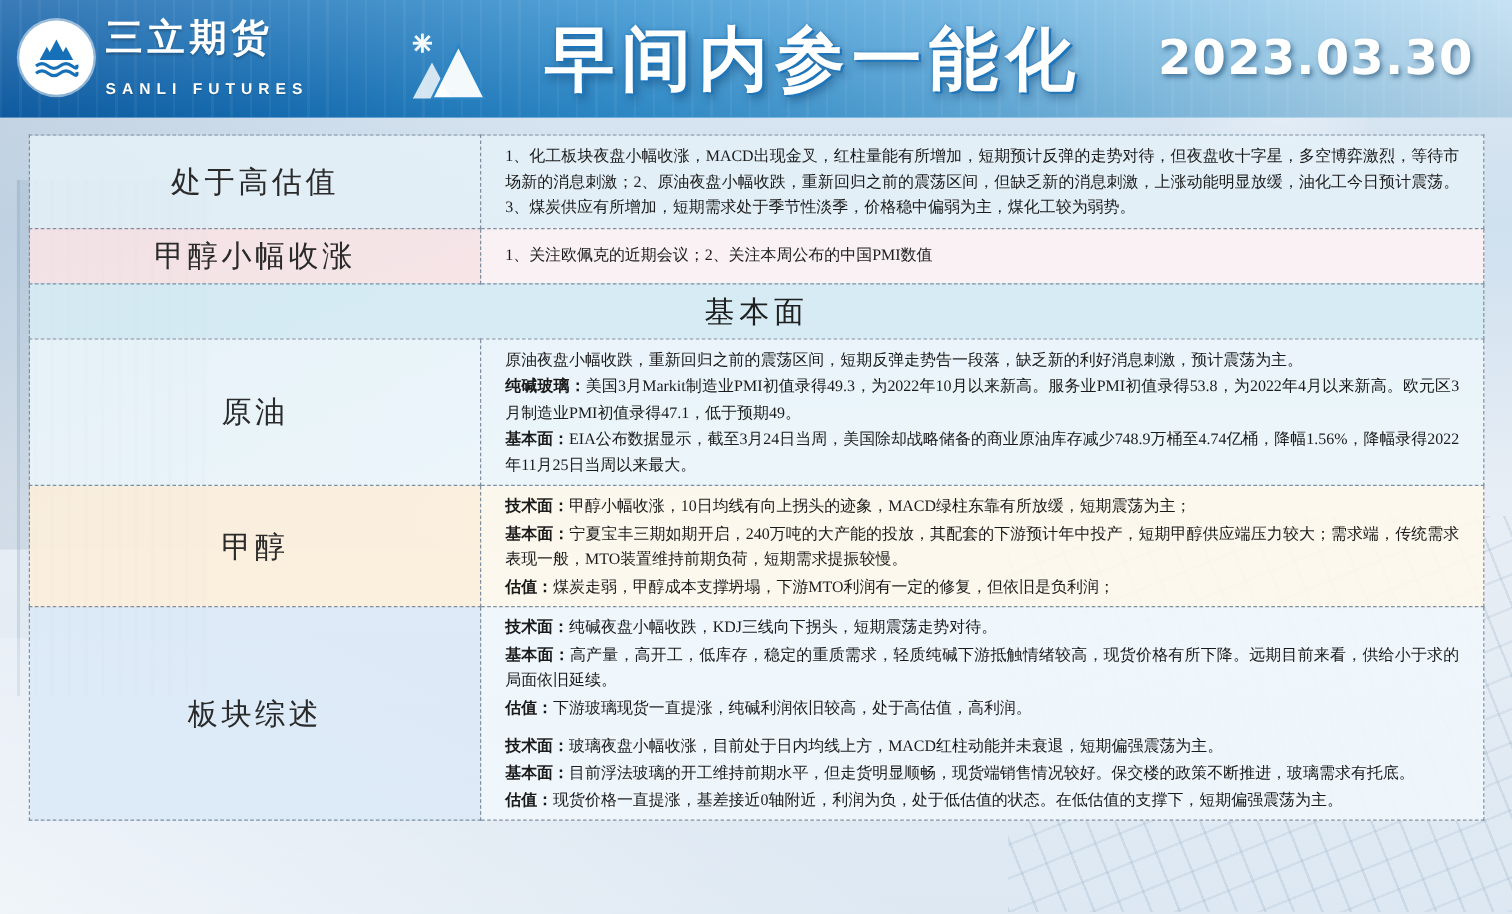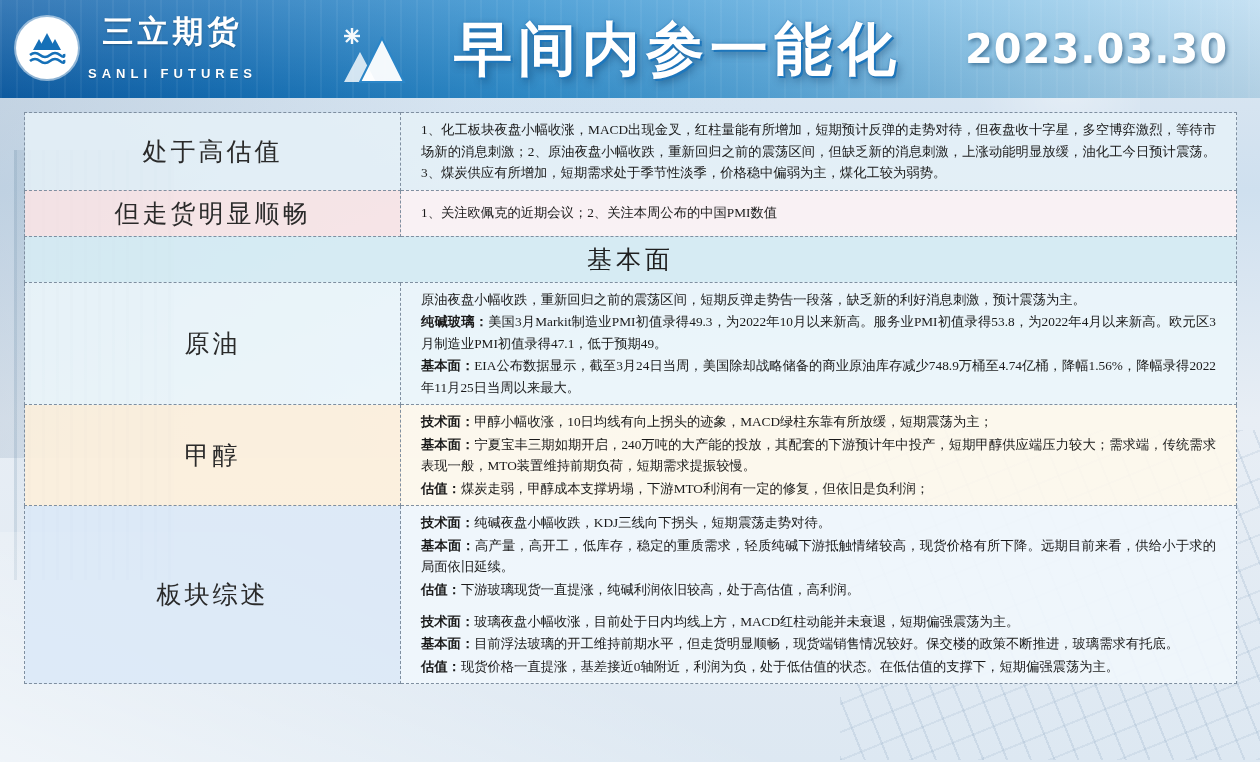--- a/index.html
+++ b/index.html
@@ -56,21 +56,21 @@
     pointer-events:none;
   }
   .logo-wrap { position:absolute; left:16px; top:16px; display:flex; align-items:center; gap:10px; z-index:2;}
   .logo-circle {
     width:62px; height:62px; border-radius:50%;
     background:#ffffff;
     display:flex; align-items:center; justify-content:center;
     box-shadow:0 0 0 2px rgba(255,255,255,.5);
   }
   .logo-circle svg { display:block; }
-  .logo-text { color:#fff; line-height:1;text-align:center; }
+  .logo-text { color:#fff; line-height:1; }
   .logo-cn {
     font-size:31px; font-weight:700; letter-spacing:4px;
     text-shadow:0 1px 2px rgba(0,0,0,.25);
   }
   .logo-en {
     font-size:13px; letter-spacing:5px; margin-top:20px; font-weight:600;
     text-shadow:0 1px 1px rgba(0,0,0,.2);
   }
   .title-wrap {
     position:absolute; left:330px; top:6px; display:flex; align-items:flex-end; gap:32px; z-index:2;
@@ -201,21 +201,21 @@
       </colgroup>
     <tbody>
       <tr class="row-overview">
         <td class="label-cell">处于高估值</td>
         <td class="body-cell">
           <p>1、化工板块夜盘小幅收涨，MACD出现金叉，红柱量能有所增加，短期预计反弹的走势对待，但夜盘收十字星，多空博弈激烈，等待市场新的消息刺激；2、原油夜盘小幅收跌，重新回归之前的震荡区间，但缺乏新的消息刺激，上涨动能明显放缓，油化工今日预计震荡。3、煤炭供应有所增加，短期需求处于季节性淡季，价格稳中偏弱为主，煤化工较为弱势。</p>
         </td>
       </tr>
 
       <tr class="row-focus">
-        <td class="label-cell">但走货明显顺畅</td>
+        <td class="label-cell">甲醇小幅收涨</td>
         <td class="body-cell">
           <p>1、关注欧佩克的近期会议；2、关注本周公布的中国PMI数值</p>
         </td>
       </tr>
 
       <tr class="row-section">
         <td colspan="2">基本面</td>
       </tr>
 
       <tr class="row-oil">

